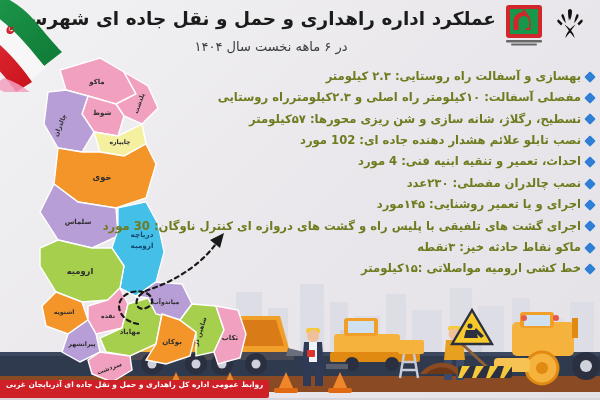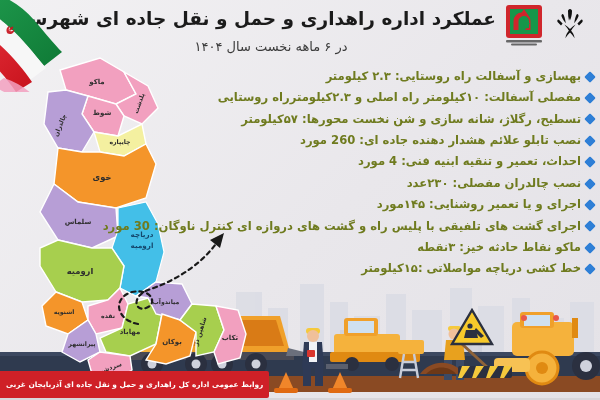--- a/index.html
+++ b/index.html
@@ -52,22 +52,22 @@
           font-size:7px;fill:#2d2d2d;font-weight:bold;}
   .mlabel.lg{font-size:8.4px;}
   .mlabel.sm{font-size:6.2px;}
   .lake-label{font-size:7.2px;fill:#15486e;font-weight:bold;}
 
   
   .illus{position:absolute;left:0;right:0;bottom:0;height:118px;z-index:2;}
   .illus svg{display:block;}
 
   
-  .footer{position:absolute;left:0;bottom:2px;height:27px;z-index:9;
-          background:#cf2027;display:flex;align-items:center;padding:0 6px;
+  .footer{position:absolute;left:0;bottom:2px;height:18px;z-index:9;
+          background:#cf2027;display:flex;align-items:flex-start;padding:0 6px;
           border-radius:0 2px 2px 0;}
   .footer span{font-size:7.4px;color:#fff;font-weight:bold;white-space:nowrap;letter-spacing:.1px;}
   .botline{position:absolute;left:0;right:0;bottom:0;height:2px;background:#d8d6da;z-index:10;}
 </style>
 </head>
 <body>
 
 <div id="root">
 
   <div class="flag-wrap">
@@ -136,25 +136,25 @@
     <div class="b-row">
       <span class="dia"></span>
       <span class="b-txt">بهسازی و آسفالت راه روستایی: ۲.۳ کیلومتر</span>
     </div>
     <div class="b-row">
       <span class="dia"></span>
       <span class="b-txt">مفصلی آسفالت: ۱۰کیلومتر راه اصلی و ۲.۳کیلومترراه روستایی</span>
     </div>
     <div class="b-row">
       <span class="dia"></span>
-      <span class="b-txt">تسطیح، رگلاژ، شانه سازی و شن نخست محورها: ۵۷کیلومتر</span>
-    </div>
-    <div class="b-row">
-      <span class="dia"></span>
-      <span class="b-txt">نصب تابلو علائم هشدار دهنده جاده ای: 260 مورد</span>
+      <span class="b-txt">تسطیح، رگلاژ، شانه سازی و شن ریزی محورها: ۵۷کیلومتر</span>
+    </div>
+    <div class="b-row">
+      <span class="dia"></span>
+      <span class="b-txt">نصب تابلو علائم هشدار دهنده جاده ای: 102 مورد</span>
     </div>
     <div class="b-row">
       <span class="dia"></span>
       <span class="b-txt">احداث، تعمیر و تنقیه ابنیه فنی: 4 مورد</span>
     </div>
     <div class="b-row">
       <span class="dia"></span>
       <span class="b-txt">نصب چالدران مفصلی: ۲۳۰عدد</span>
     </div>
     <div class="b-row">
@@ -164,21 +164,21 @@
     <div class="b-row">
       <span class="dia"></span>
       <span class="b-txt">اجرای گشت های تلفیقی با پلیس راه و گشت های دروازه ای کنترل ناوگان: 30 مورد</span>
     </div>
     <div class="b-row">
       <span class="dia"></span>
       <span class="b-txt">ماکو نقاط حادثه خیز: ۳نقطه</span>
     </div>
     <div class="b-row">
       <span class="dia"></span>
-      <span class="b-txt">خط کشی دریاچه مواصلاتی :۱۵کیلومتر</span>
+      <span class="b-txt">خط کشی ارومیه مواصلاتی :۱۵کیلومتر</span>
     </div>
   </div>
 
   <div class="map">
     <svg width="252" height="305" viewBox="0 0 252 305">
 
       <path d="M64,18 L104,6 L128,20 L140,42 L120,52 L92,44 L70,38 Z" fill="#f2a0bf" stroke="#fff" stroke-width="1.4"></path>
 
       <path d="M128,20 L152,34 L162,56 L146,72 L128,64 L120,52 L140,42 Z" fill="#f2a0bf" stroke="#fff" stroke-width="1.4"></path>
 

